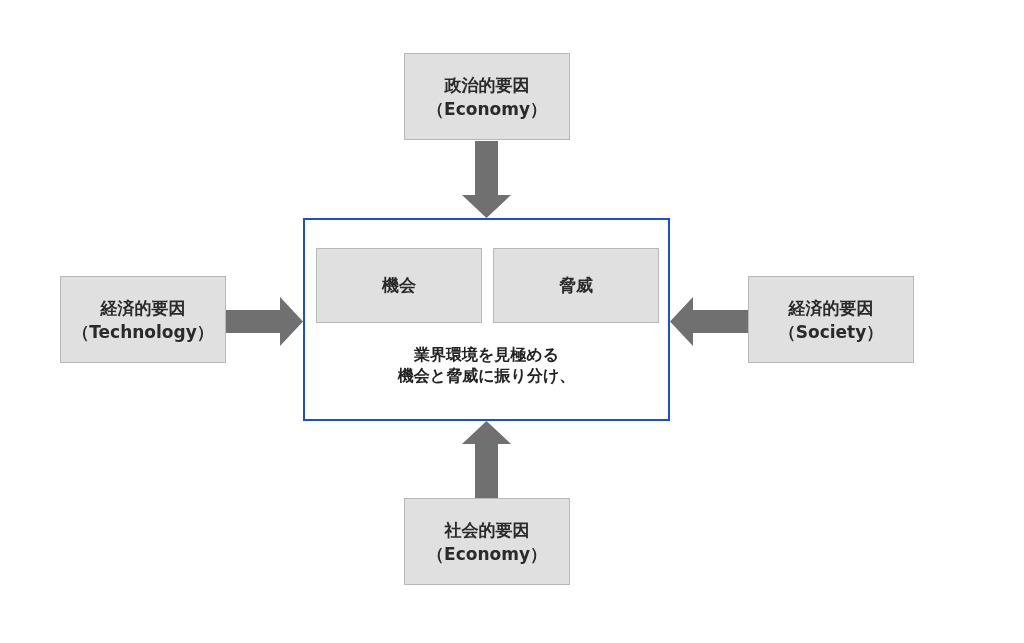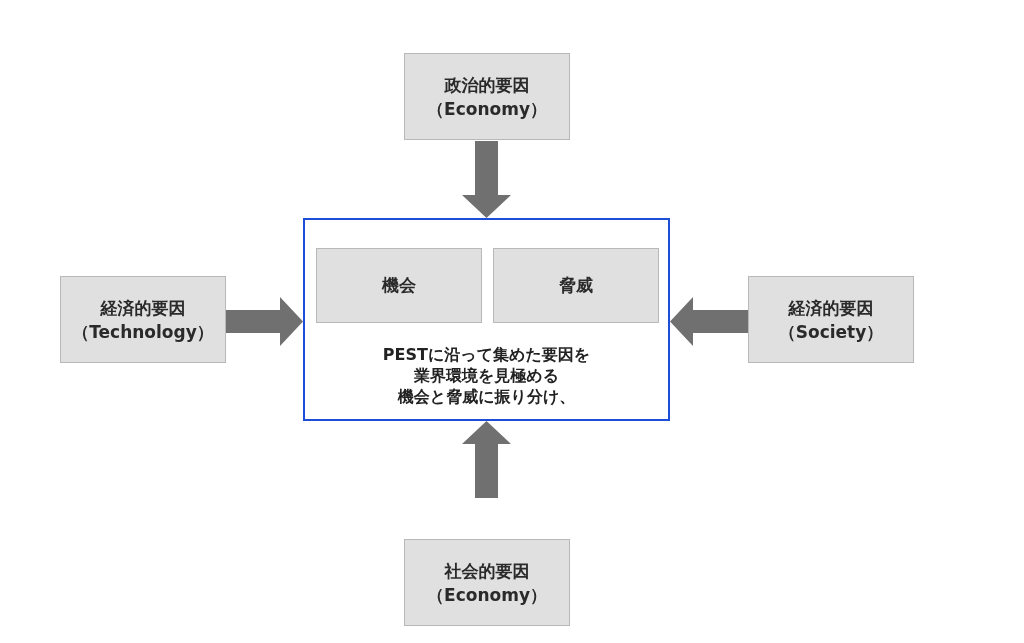--- a/index.html
+++ b/index.html
@@ -7,21 +7,21 @@
          font-family: "DejaVu Sans", "Liberation Sans", sans-serif; color: #222; }
   .factor {
     position: absolute; width: 166px; height: 87px;
     background: #e0e0e0; border: 1px solid #b8b8b8; box-sizing: border-box;
     display: flex; flex-direction: column; align-items: center; justify-content: center;
     font-weight: bold; font-size: 17px; line-height: 24px; color: #2a2a2a;
   }
   #top { left: 404px; top: 53px; }
   #left { left: 60px; top: 276px; }
   #right { left: 748px; top: 276px; }
-  #bottom { left: 404px; top: 498px; margin-top: 41px; }
+  #bottom { left: 404px; top: 498px; }
   .center {
     position: absolute; left: 303px; top: 218px; width: 367px; height: 203px;
     background: #fff; border: 2px solid #1d4ed8; box-sizing: border-box;
   }
   .sub {
     position: absolute; top: 28px; width: 166px; height: 75px;
     background: #e0e0e0; border: 1px solid #b8b8b8; box-sizing: border-box;
     display: flex; align-items: center; justify-content: center;
     font-weight: bold; font-size: 17px; color: #2a2a2a;
   }
@@ -64,17 +64,16 @@
 </div>
 
 <div class="center">
   <div class="sub" id="opp">
     <span>機会</span>
   </div>
   <div class="sub" id="thr">
     <span>脅威</span>
   </div>
   <div class="desc">
-    <div>PESTに沿って集めた要因を</div>
     <div>業界環境を見極める</div>
     <div>機会と脅威に振り分け、</div>
   </div>
 </div>
 
 </body></html>

